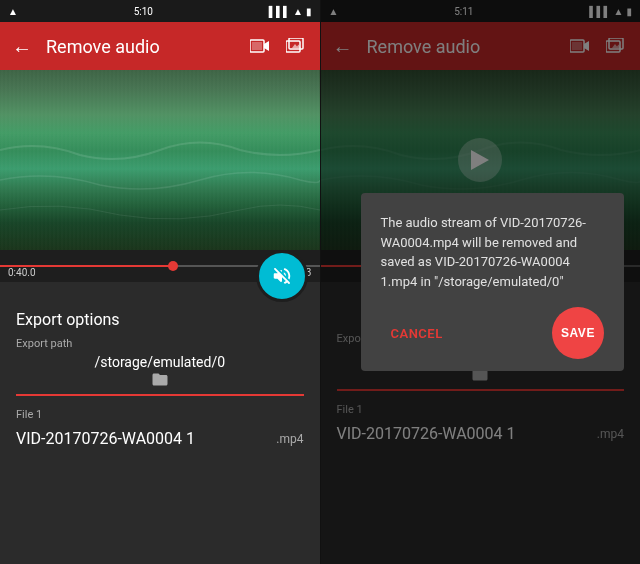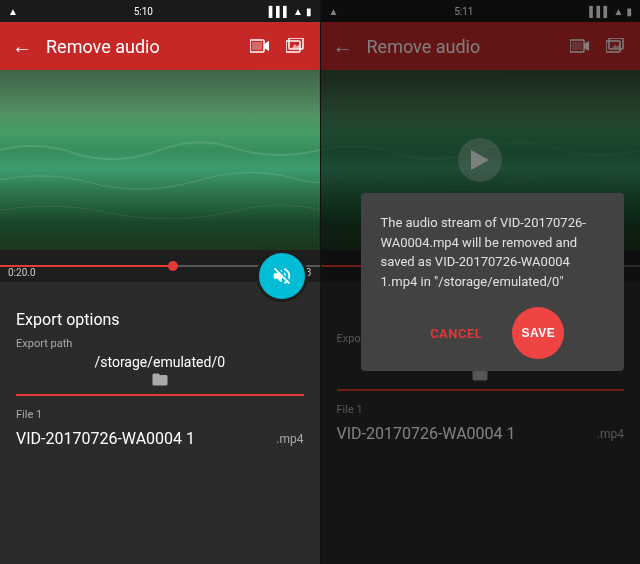--- a/index.html
+++ b/index.html
@@ -257,21 +257,21 @@
       position: relative;
     }
     .dialog-message {
       font-size: 13px;
       color: #e0e0e0;
       line-height: 1.5;
       margin-bottom: 16px;
     }
     .dialog-actions {
       display: flex;
-      justify-content: center;
+      justify-content: space-between;
       align-items: center;
       gap: 20px;
     }
     .dialog-cancel {
       font-size: 13px;
       font-weight: 600;
       color: #e53935;
       padding: 6px 10px;
       cursor: pointer;
       letter-spacing: 0.5px;
@@ -350,21 +350,21 @@
       <path d="M0 110 Q50 100 100 115 Q150 125 200 110 Q250 95 300 110 Q320 115 320 110" stroke="rgba(255,255,255,0.25)" stroke-width="1.5" fill="none"></path>
       <path d="M0 140 Q60 130 120 145 Q180 155 240 140 Q280 130 320 140" stroke="rgba(255,255,255,0.2)" stroke-width="1" fill="none"></path>
     </svg>
   </div>
 
   <div class="timeline-area" style="position:relative;">
     <div class="timeline-bar">
       <div class="timeline-progress" style="width:54%;"></div>
     </div>
     <div class="timeline-dot" style="left:54%;"></div>
-    <span class="timeline-time-left">0:20.0</span>
+    <span class="timeline-time-left">0:40.0</span>
     <span class="timeline-time-right">0:09.3</span>
 
     <div class="mute-btn">
       <svg width="22" height="22" viewBox="0 0 24 24" fill="white">
         <path d="M3.63 3.63a.996.996 0 000 1.41L7.29 8.7 7 9H4c-.55 0-1 .45-1 1v4c0 .55.45 1 1 1h3l3.29 3.29c.63.63 1.71.18 1.71-.71v-4.17l4.18 4.18c-.49.37-1.02.68-1.6.91-.36.15-.58.53-.58.92 0 .72.73 1.18 1.39.91.8-.33 1.55-.77 2.22-1.31l1.34 1.34a.996.996 0 101.41-1.41L5.05 3.63c-.39-.39-1.02-.39-1.42 0zM19 12c0 .82-.15 1.61-.41 2.34l1.53 1.53c.56-1.17.88-2.48.88-3.87 0-3.83-2.4-7.11-5.78-8.4-.59-.23-1.22.23-1.22.86v.19c0 .38.25.71.61.85C17.18 6.54 19 9.06 19 12zm-8.71-6.29l-.17.17L12 7.76V6.41c0-.89-1.08-1.33-1.71-.7zM16.5 12A4.5 4.5 0 0014 7.97v1.79l2.48 2.48c.01-.08.02-.16.02-.24z"></path>
       </svg>
     </div>
   </div>
 
   <div class="export-section">

